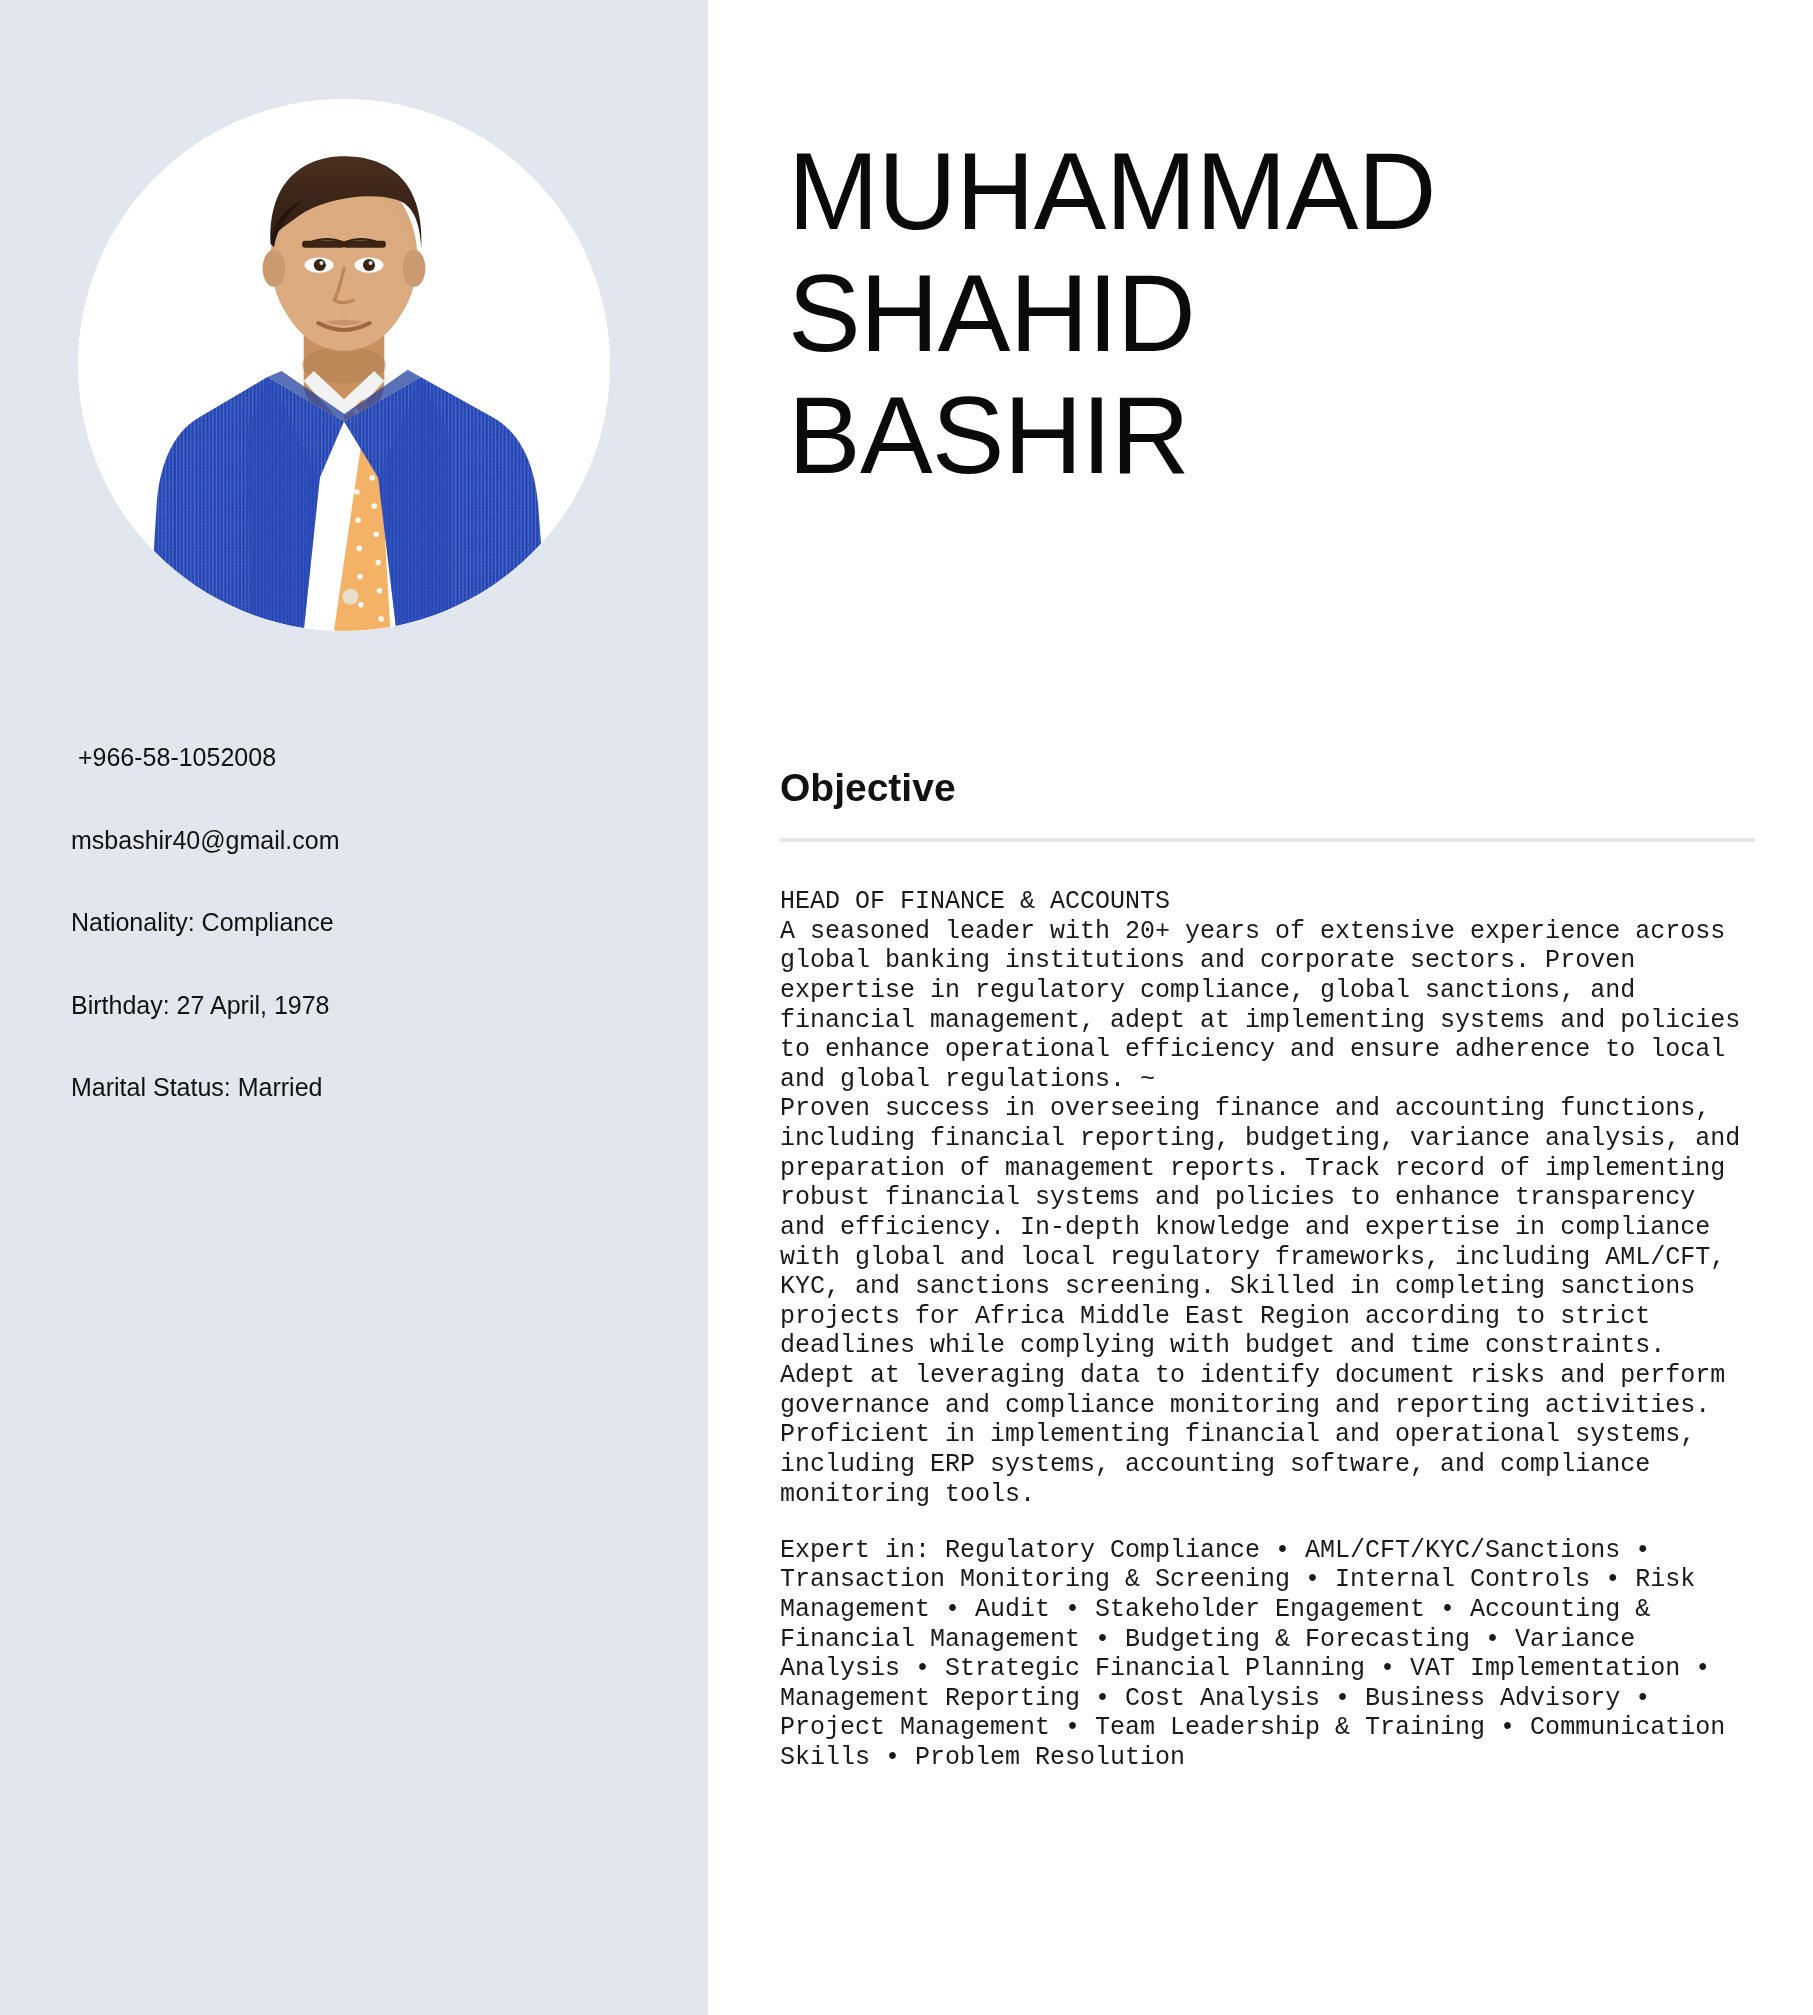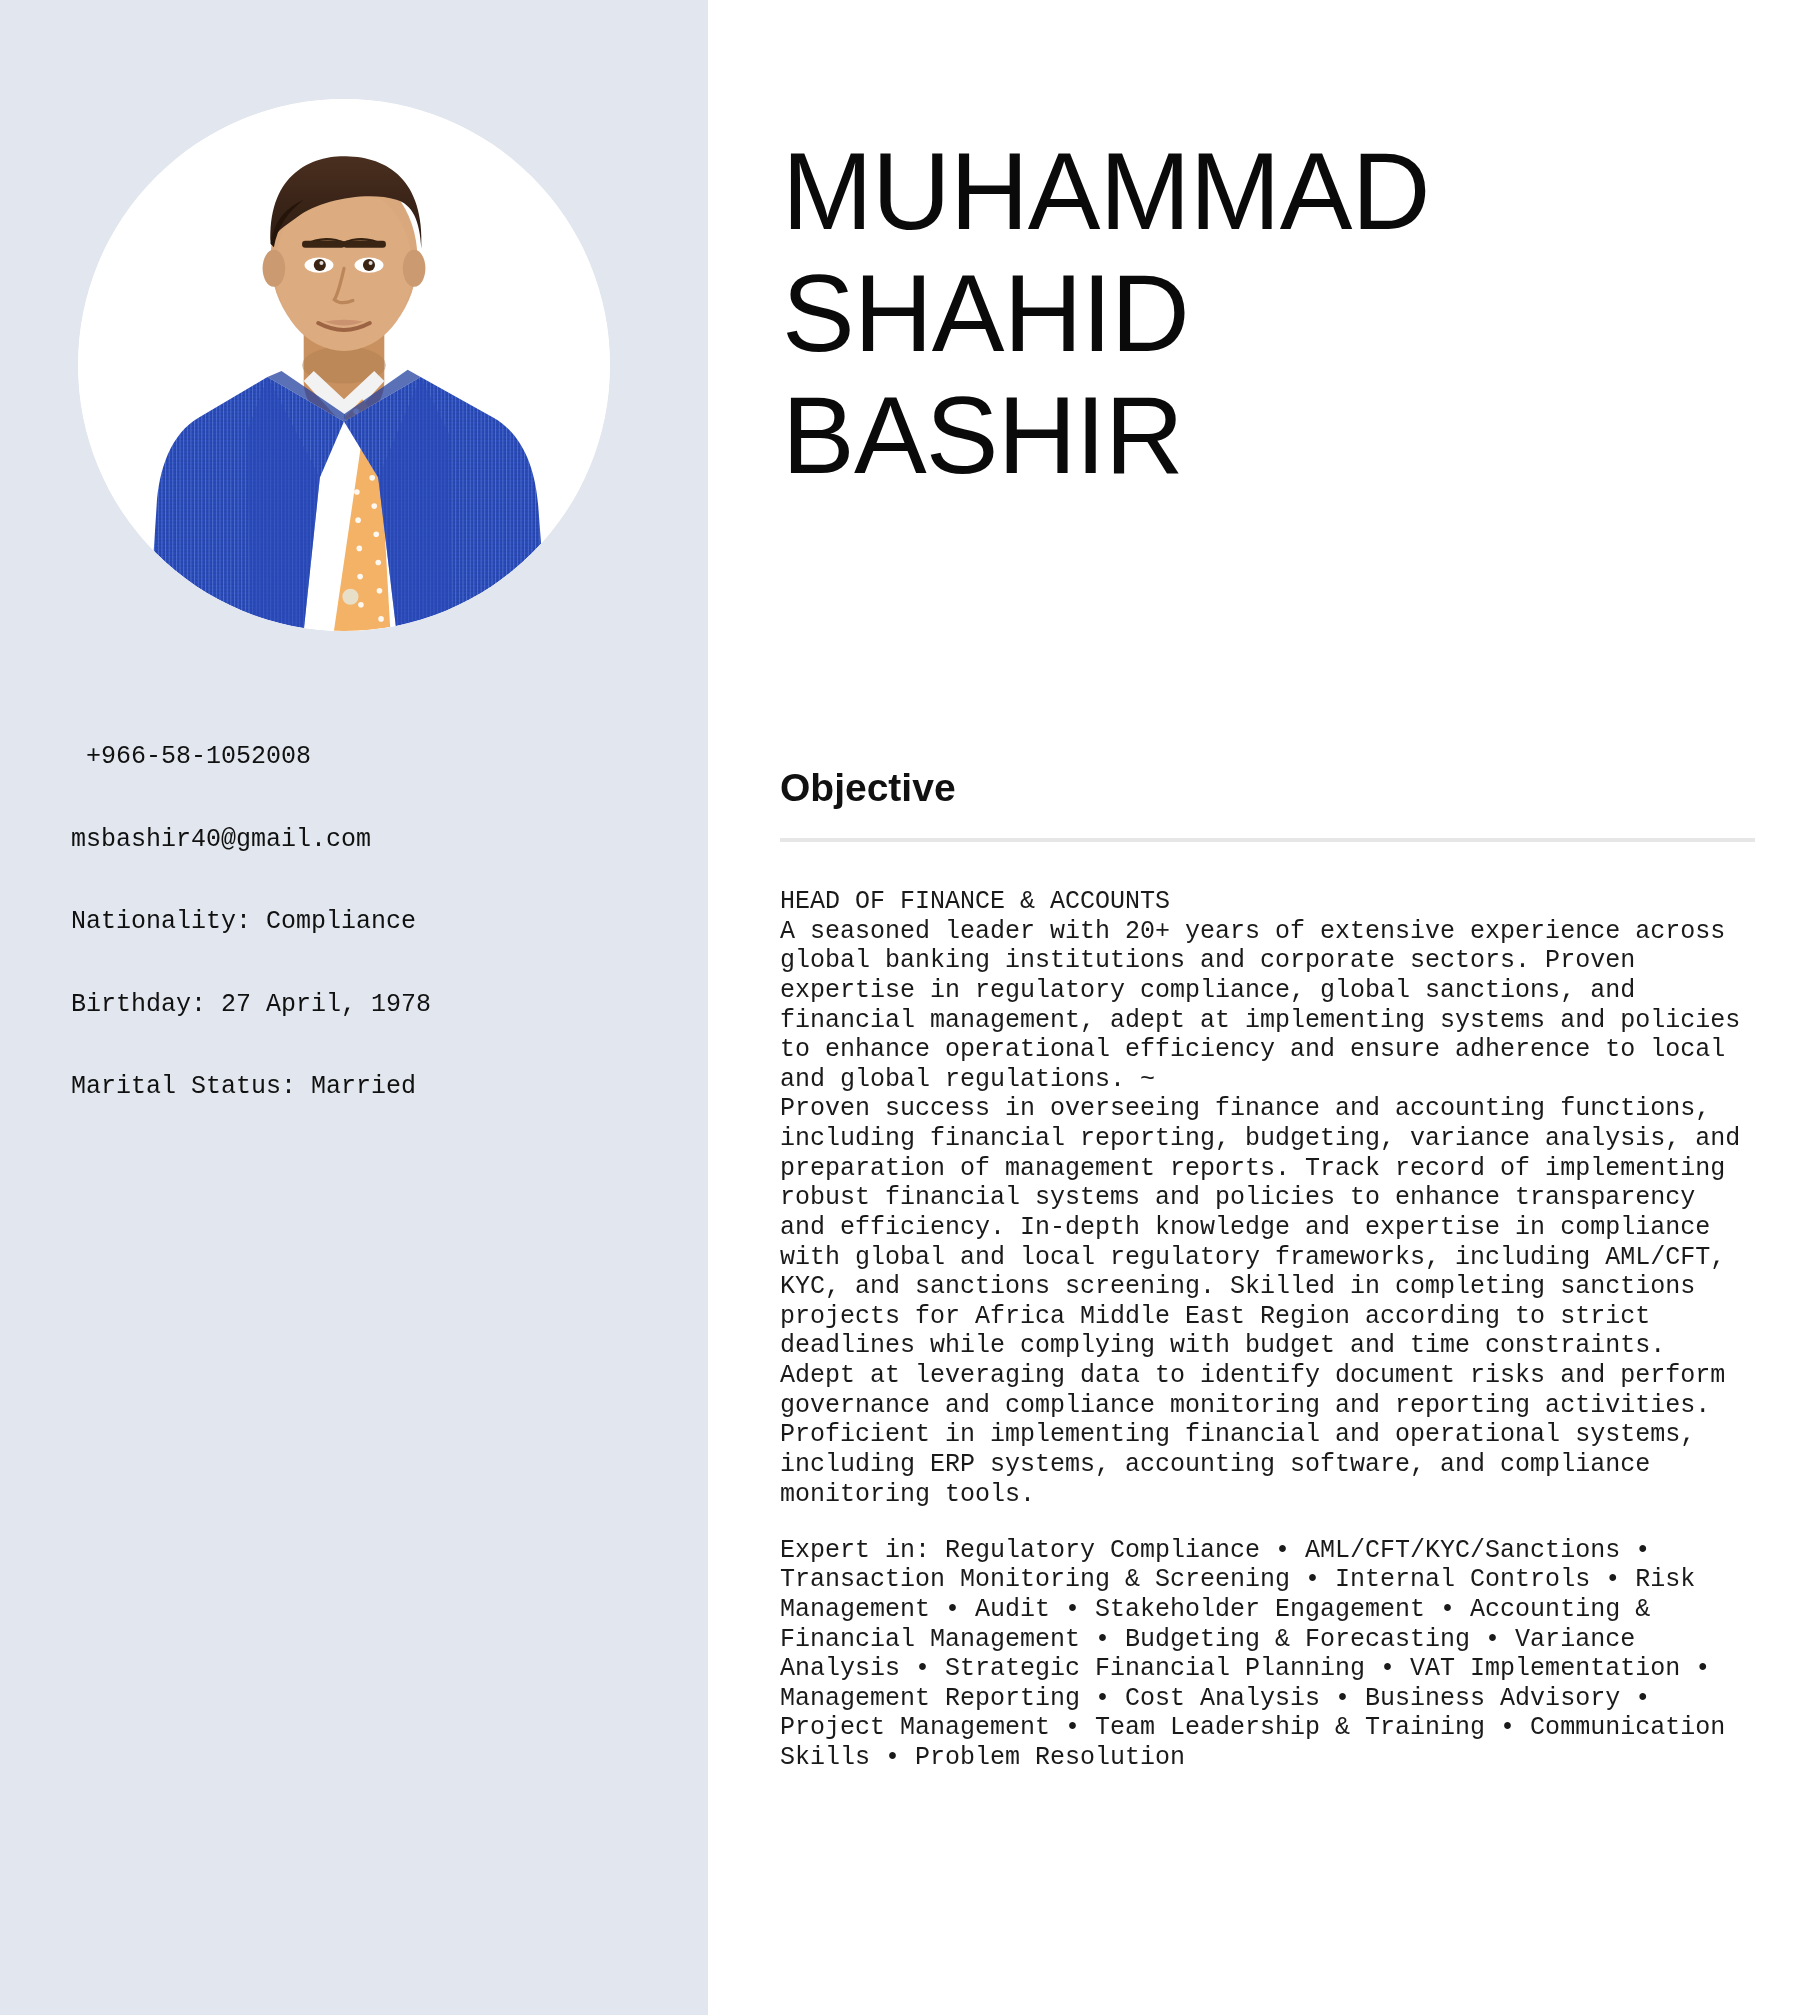--- a/index.html
+++ b/index.html
@@ -25,39 +25,39 @@
     overflow:hidden;
     background:#ffffff;
   }
   .photo-svg { display:block; width:532px; height:532px; }
 
   .contact-list {
     position:absolute; left:71px; top:744px;
     width:596px;
   }
   .contact-item {
-    font-family:Liberation Mono, monospace;
+    font-family:Liberation Sans, sans-serif;
     font-stretch:condensed;
     font-size:25px;
     line-height:1.06;
     color:#111111;
     margin-bottom:56px;
     white-space:pre;
     letter-spacing:0px;
   }
 
   
   .main {
     position:absolute; left:708px; top:0;
     width:1105px; height:2564px;
     background:#ffffff;
   }
 
   .name-block {
-    position:absolute; left:74px; top:137px;
+    position:absolute; left:80px; top:137px;
     width:935px;
   }
   .name-line {
     font-family:"Liberation Sans Narrow","Liberation Sans", sans-serif;
     font-stretch:condensed;
     font-weight:400;
     font-size:109px;
     line-height:1.0;
     letter-spacing:-0.8px;
     color:#0a0a0a;

